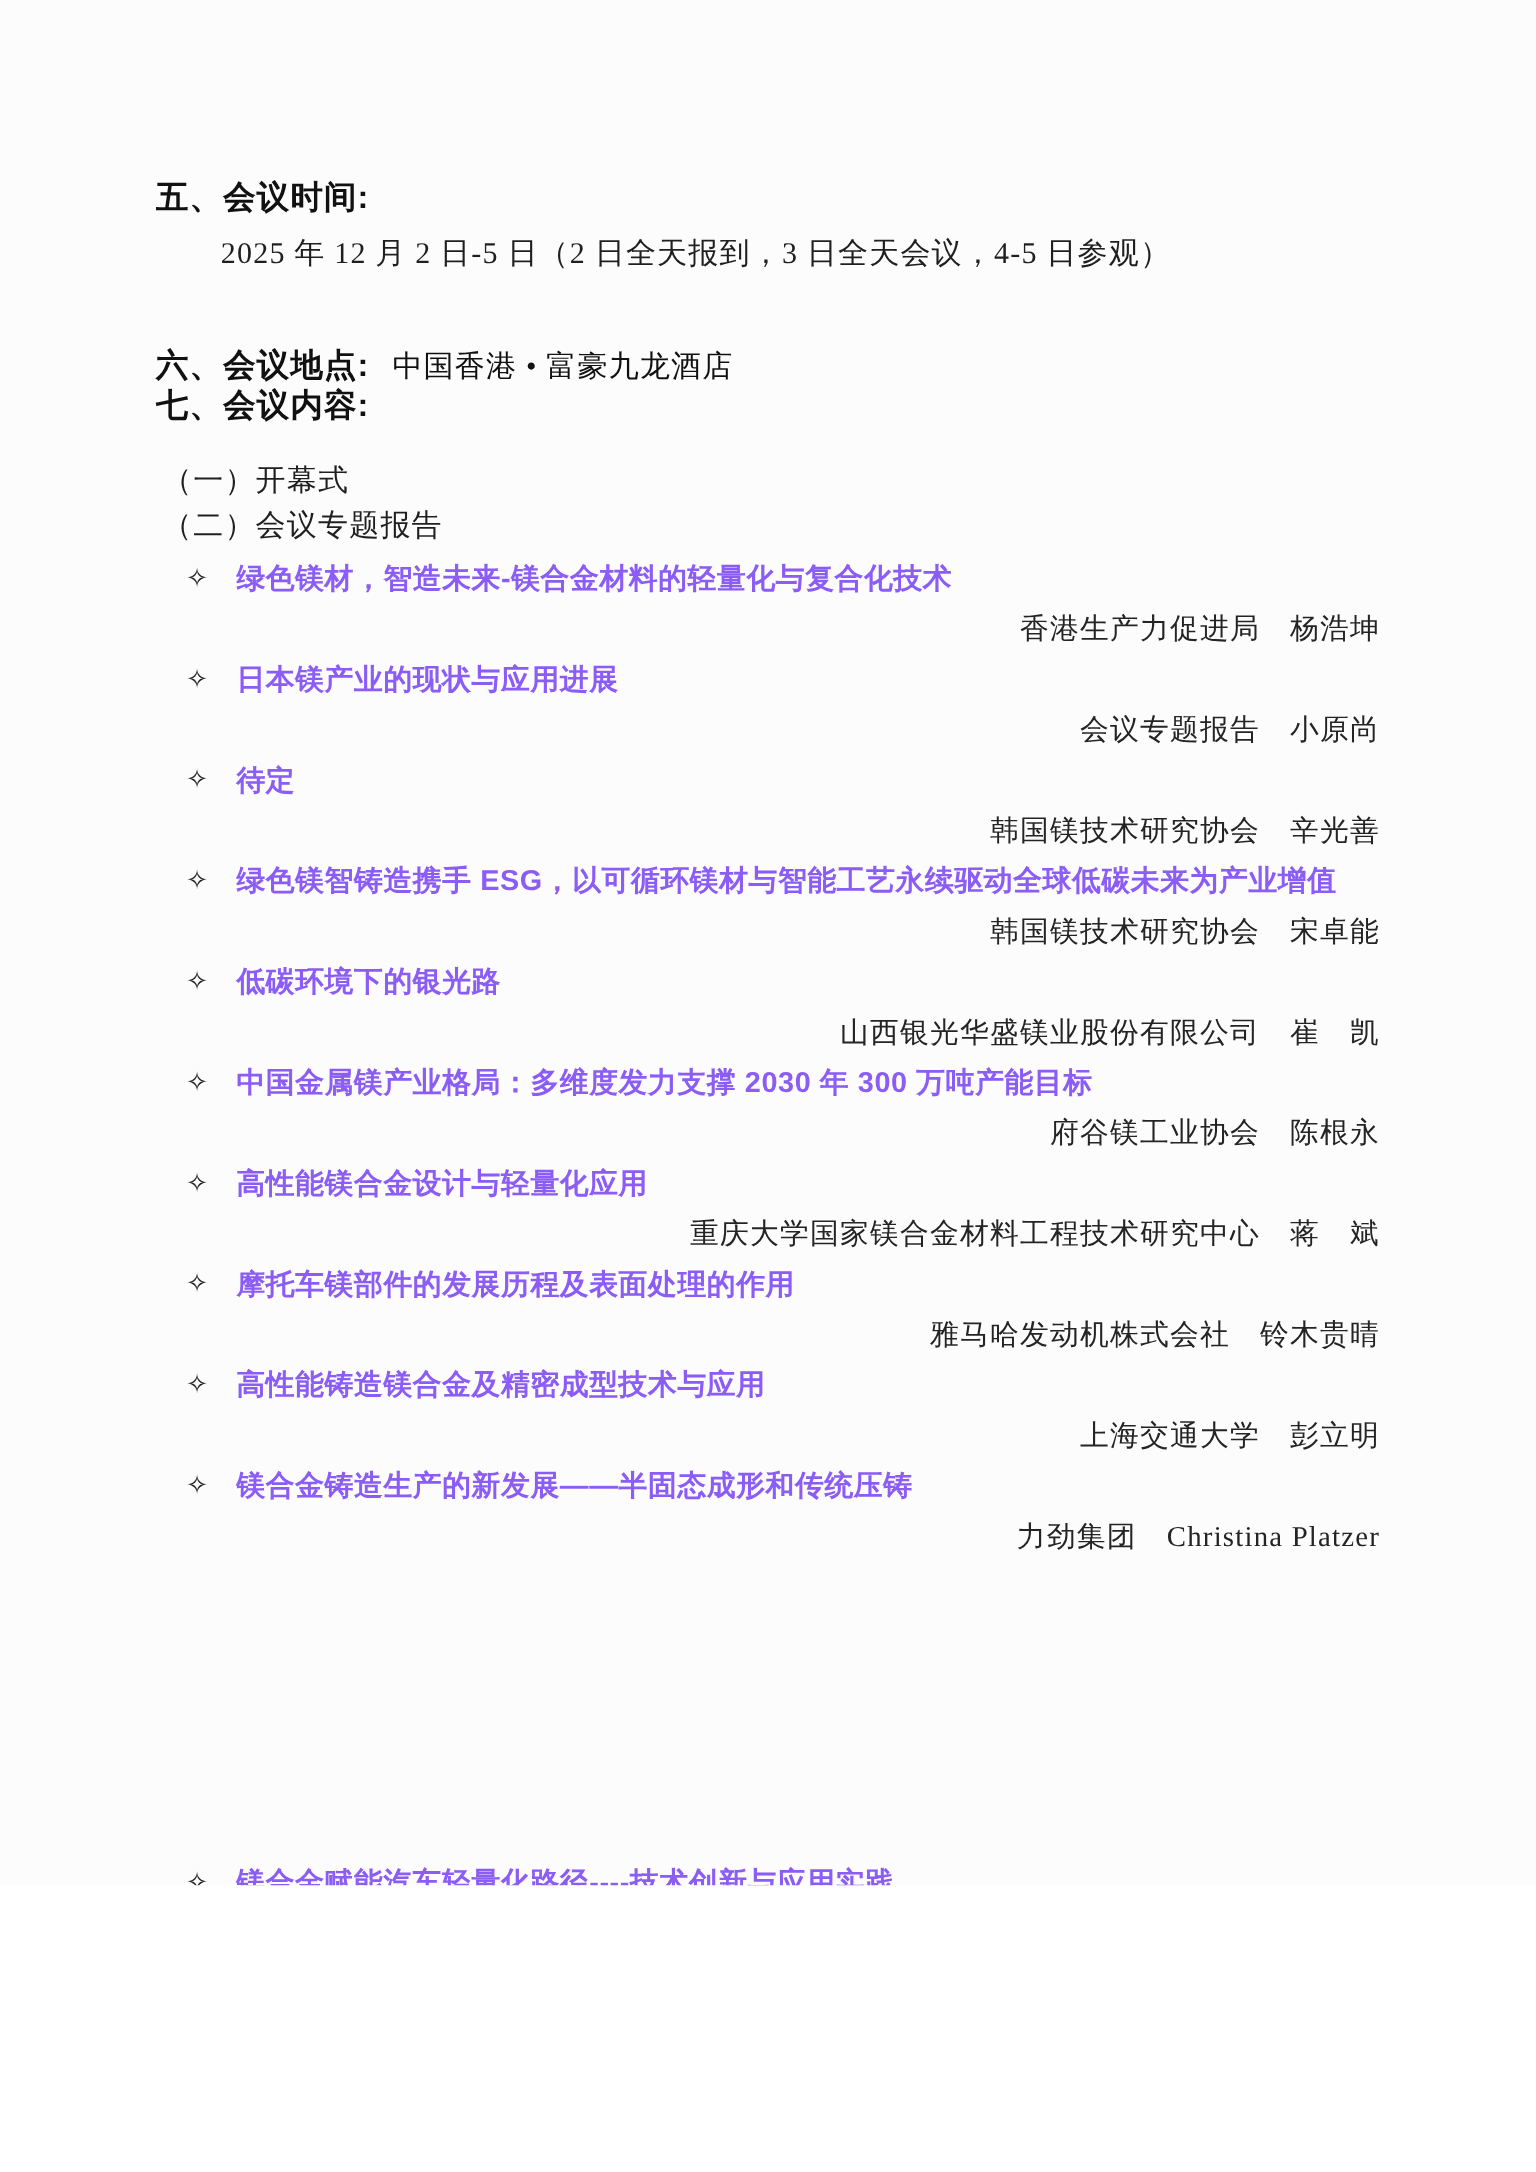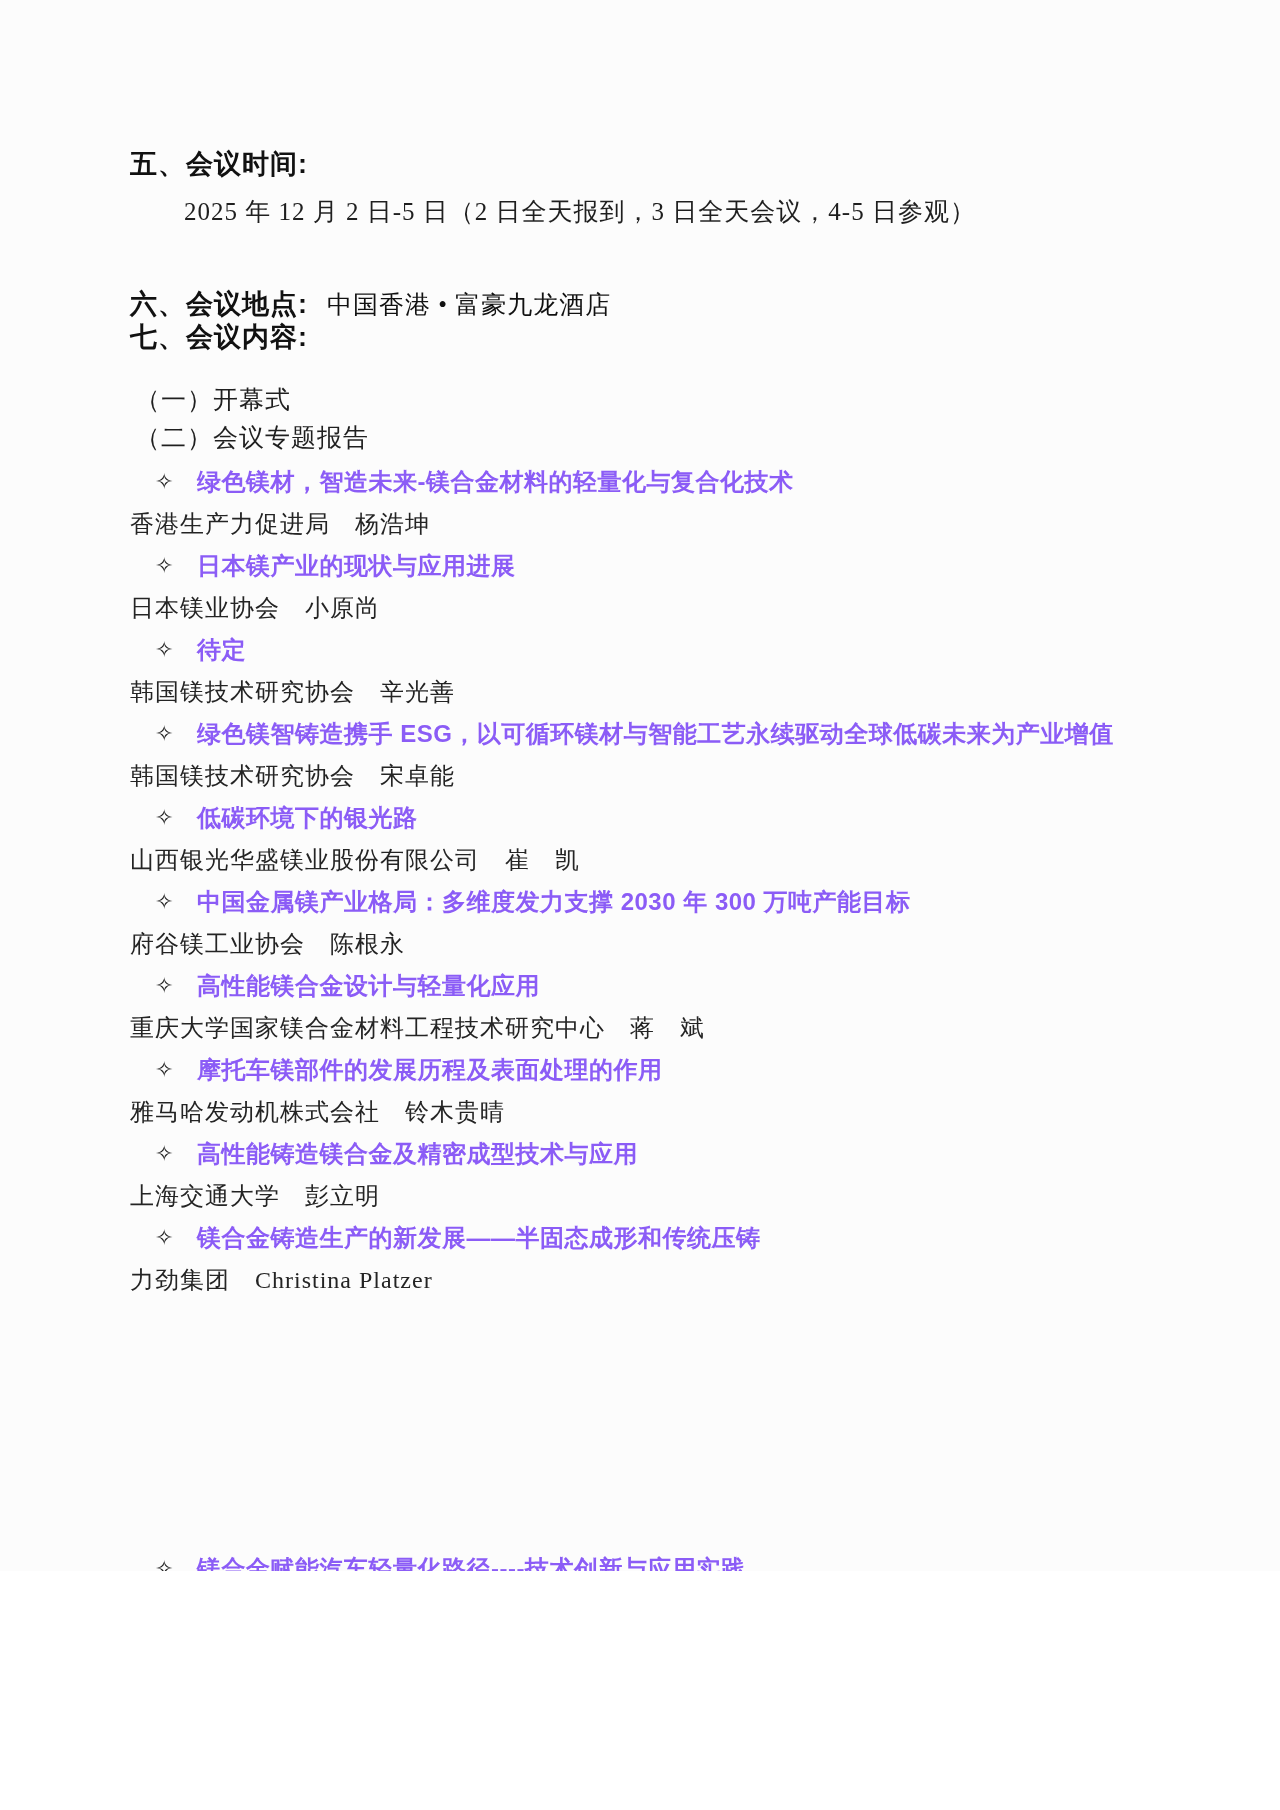--- a/index.html
+++ b/index.html
@@ -67,20 +67,21 @@
   .talk-title {
     flex:1;
     font-family:"Liberation Sans","DejaVu Sans",sans-serif;
     font-weight:700;
     color:#8b5cf6;
     letter-spacing:0.5px;
   }
   .speaker {
     line-height:42px;
     font-size:24px;
+    text-align:right;
     letter-spacing:1px;
     color:#242424;
   }
   .watermark {
     position:absolute;
     right:88px;
     top:1742px;
     display:flex;
     align-items:center;
     gap:12px;
@@ -119,21 +120,21 @@
           <span class="talk-title">绿色镁材，智造未来-镁合金材料的轻量化与复合化技术</span>
         </div>
         <div class="speaker">香港生产力促进局　杨浩坤</div>
       </div>
 
       <div class="talk">
         <div class="talk-title-row">
           <span class="bullet">✧</span>
           <span class="talk-title">日本镁产业的现状与应用进展</span>
         </div>
-        <div class="speaker">日本镁业协会　小原尚</div>
+        <div class="speaker">会议专题报告　小原尚</div>
       </div>
 
       <div class="talk">
         <div class="talk-title-row">
           <span class="bullet">✧</span>
           <span class="talk-title">待定</span>
         </div>
         <div class="speaker">韩国镁技术研究协会　辛光善</div>
       </div>
 

